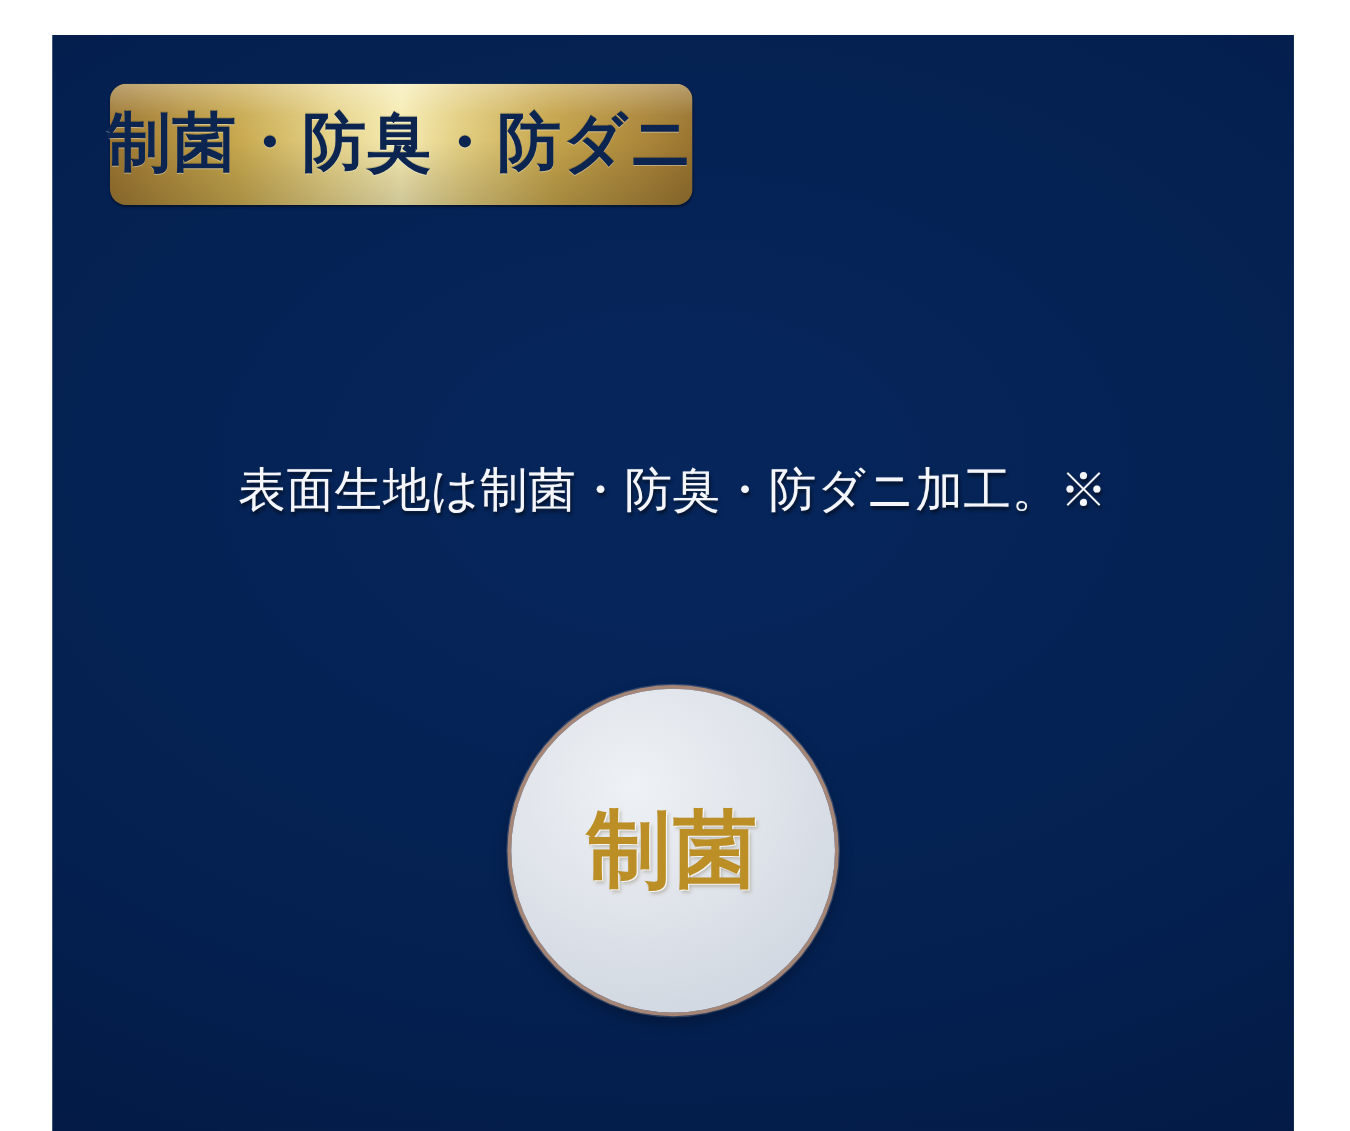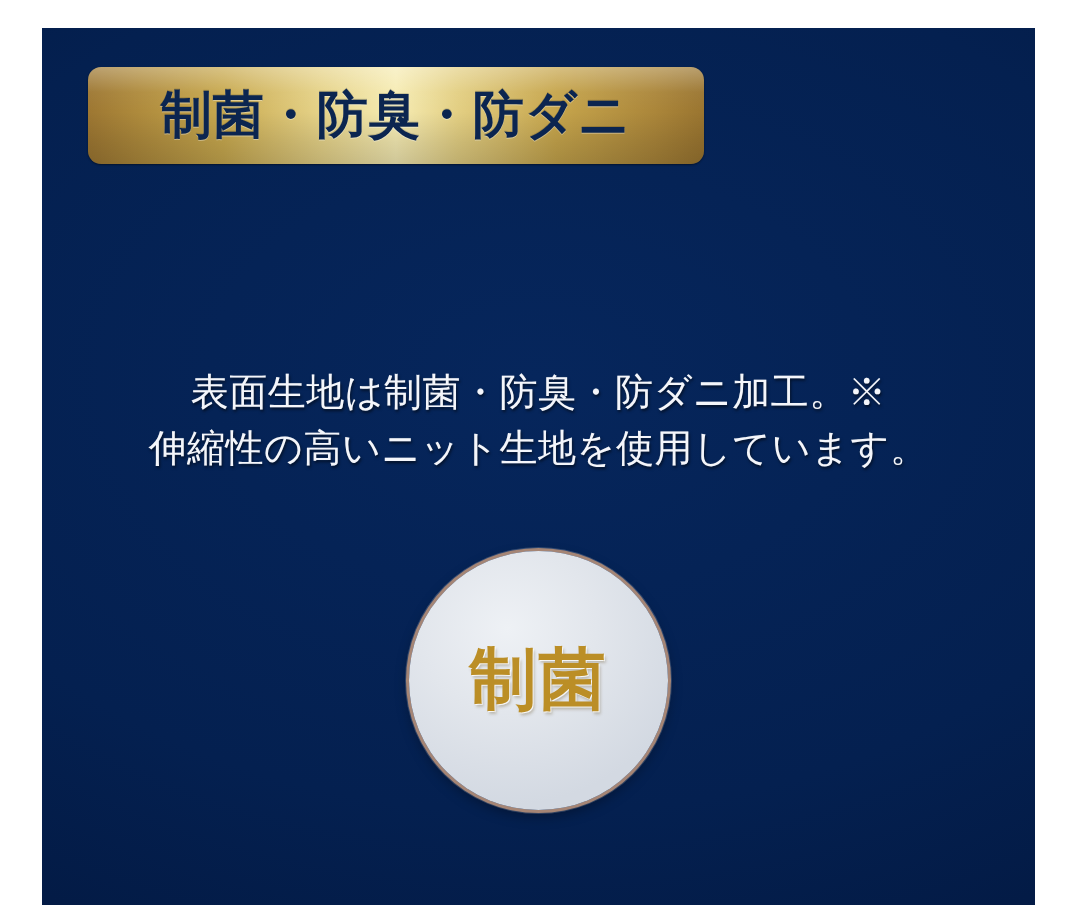--- a/index.html
+++ b/index.html
@@ -33,21 +33,21 @@
     background-image:
       radial-gradient(120% 90% at 50% 40%, #06265c 0%, #042050 55%, #02163c 100%);
     overflow: hidden;
   }
 
   
   #badge {
     position: absolute;
     left: 46px;
     top: 39px;
-    width: 616px;
+    width: 466px;
     height: 97px;
     border-radius: 13px;
     background:
       linear-gradient(to bottom,
         rgba(255,255,255,0.30) 0%,
         rgba(255,255,255,0.04) 26%,
         rgba(0,0,0,0.00) 46%,
         rgba(0,0,0,0.10) 78%,
         rgba(0,0,0,0.16) 100%),
       linear-gradient(to right,
@@ -171,21 +171,20 @@
 
   <div id="panel">
 
     <div id="badge">
       <span id="badge-label">制菌・防臭・防ダニ</span>
     </div>
 
 
     <div id="body-copy">
       <span class="line">表面生地は制菌・防臭・防ダニ加工。※</span>
-      <span class="line">伸縮性の高いニット生地を使用しています。</span>
     </div>
 
     <div id="circles">
 
       <div class="circle">
         <span class="circle-label">制菌</span>
       </div>
 
 
 

